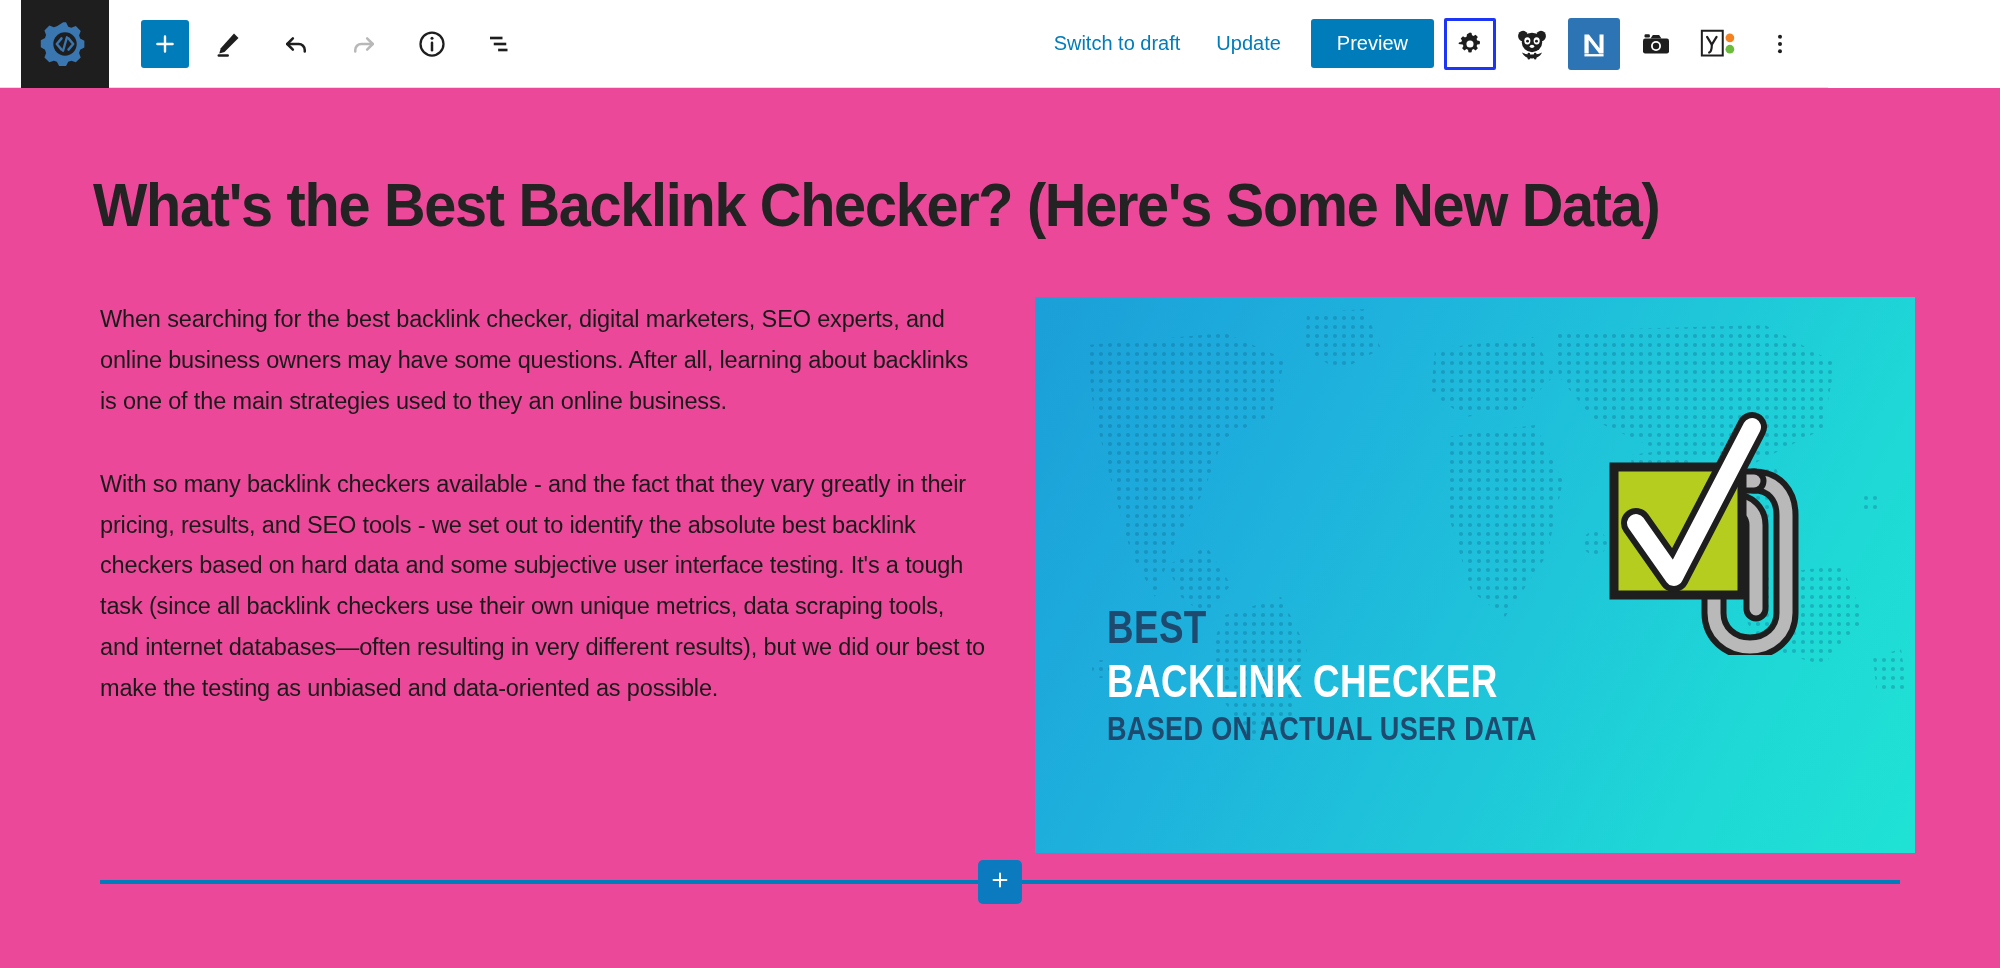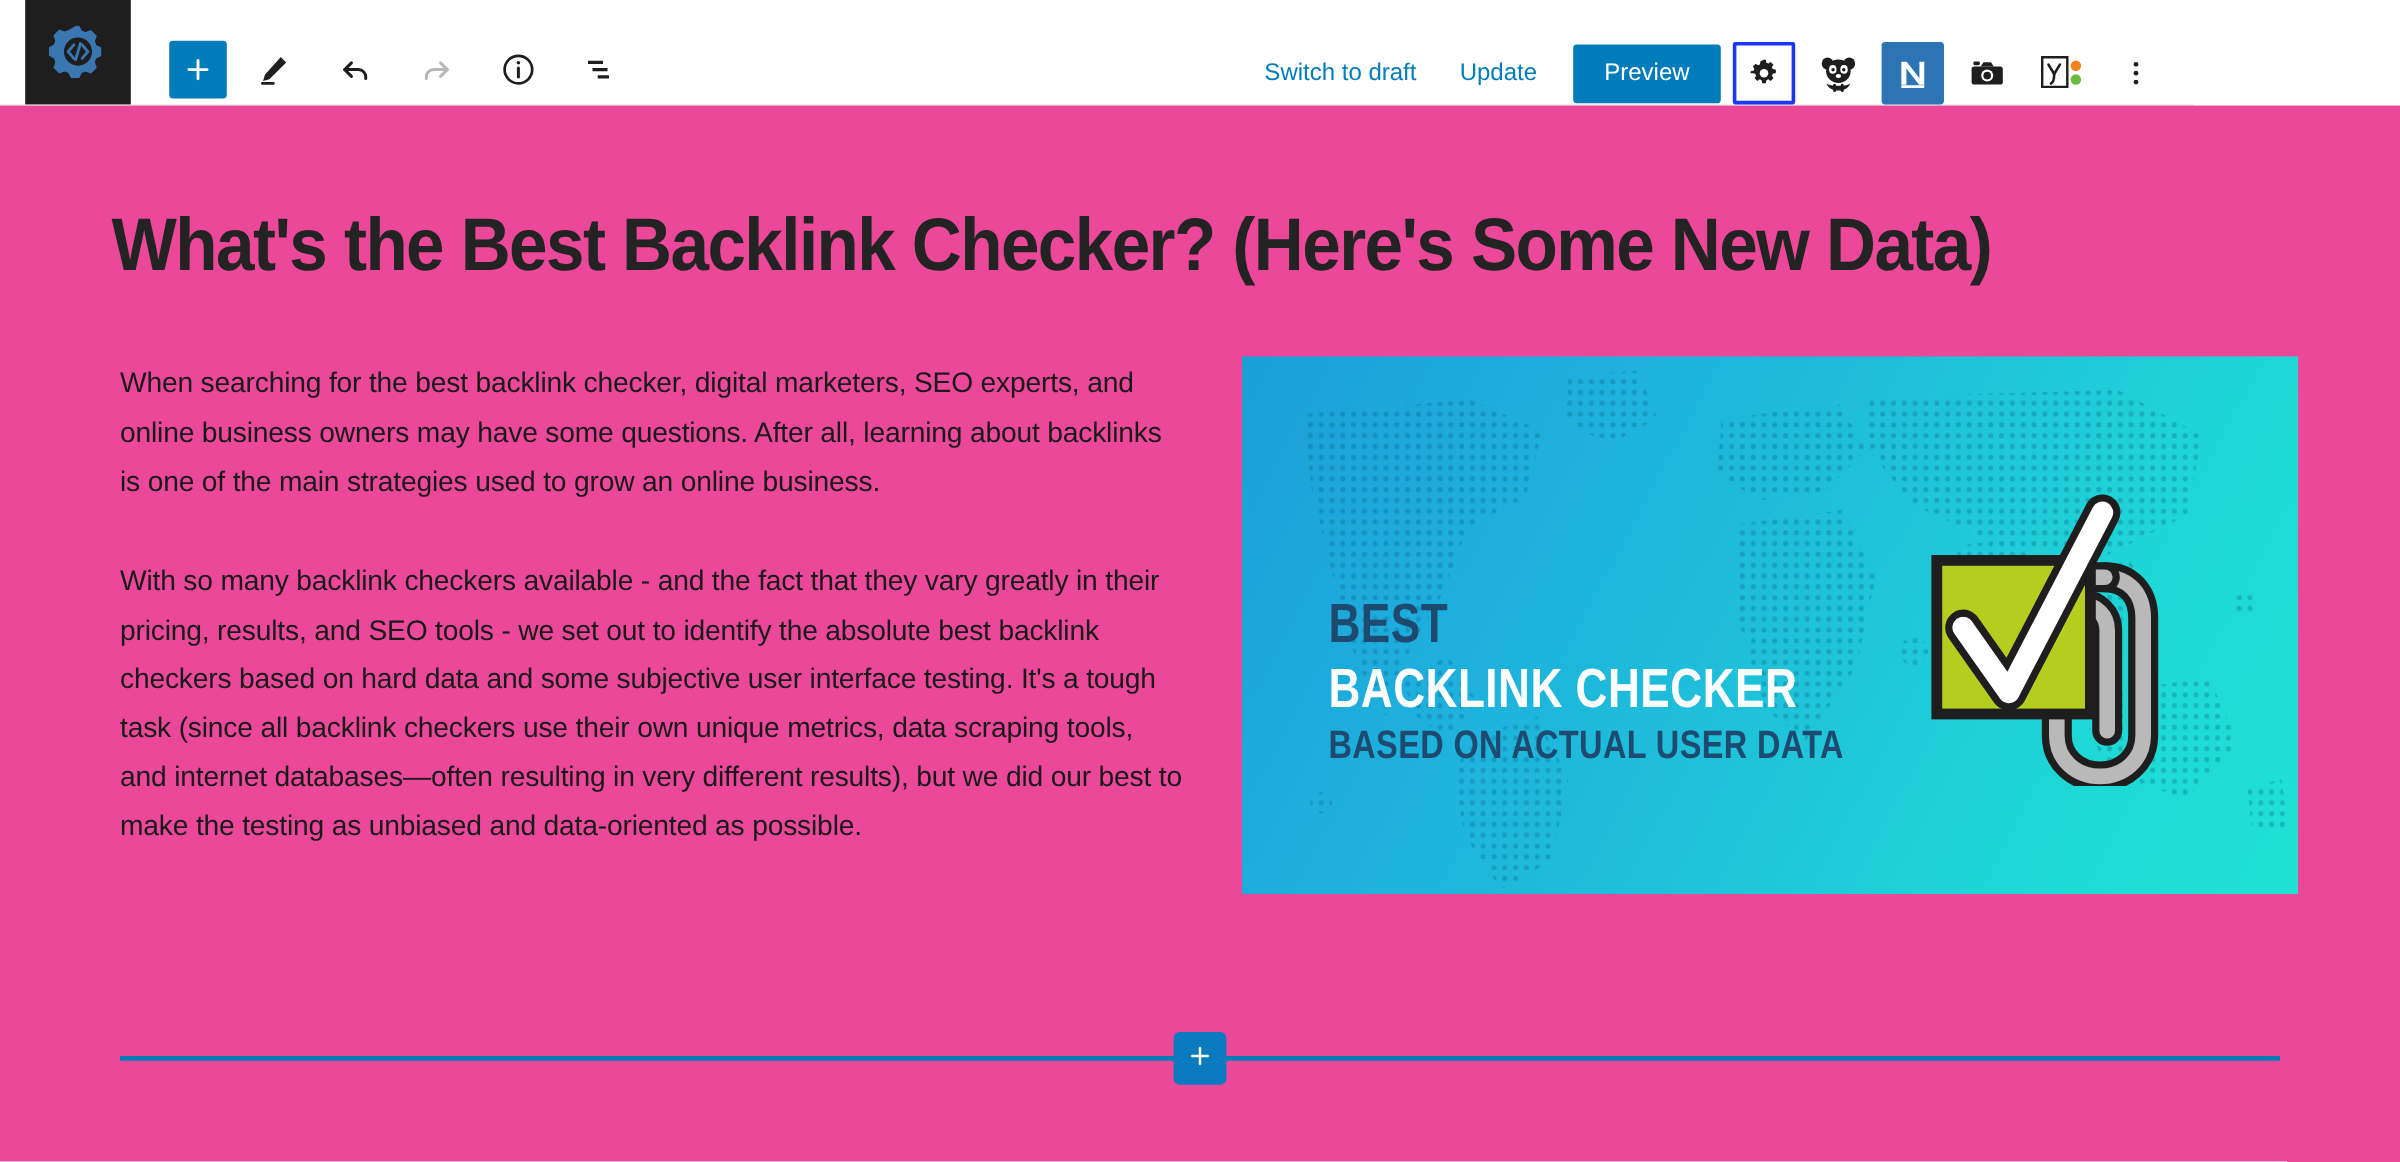--- a/index.html
+++ b/index.html
@@ -12,21 +12,21 @@
   }
 
   
   .editor-topbar {
     position: relative;
     height: 88px;
     width: 1828px;
     background: #ffffff;
     border-bottom: 1px solid #e0e0e0;
     display: flex;
-    align-items: flex-end;
+    align-items: center;
     padding-left: 21px;
   }
 
   .site-logo-tile {
     width: 88px;
     height: 88px;
     background: #1e1e1e;
     display: flex;
     align-items: center;
     justify-content: center;
@@ -162,21 +162,21 @@
 
   
   .col-image {
     flex: 0 0 880px;
     width: 880px;
     padding-top: 10px;
   }
   .feature-card {
     position: relative;
     width: 880px;
-    height: 448px;
+    height: 556px;
     overflow: hidden;
     background: linear-gradient(118deg, #1b9fd8 0%, #1eb0dd 28%, #1fc6d9 58%, #1ed9d6 80%, #20e2d4 100%);
   }
   .map-dots {
     position: absolute;
     inset: 0;
     opacity: 0.30;
   }
   .feature-text {
     position: absolute;
@@ -402,21 +402,21 @@
   </div>
 </div>
 
 <div class="editor-canvas">
 
   <h1 class="post-title">What's the Best Backlink Checker? (Here's Some New Data)</h1>
 
   <div class="content-columns">
 
     <div class="col-text">
-      <p>When searching for the best backlink checker, digital marketers, SEO experts, and online business owners may have some questions. After all, learning about backlinks is one of the main strategies used to grow an online business.</p>
+      <p>When searching for the best backlink checker, digital marketers, SEO experts, and online business owners may have some questions. After all, learning about backlinks is one of the main strategies used to they an online business.</p>
       <p>With so many backlink checkers available - and the fact that they vary greatly in their pricing, results, and SEO tools - we set out to identify the absolute best backlink checkers based on hard data and some subjective user interface testing. It's a tough task (since all backlink checkers use their own unique metrics, data scraping tools, and internet databases—often resulting in very different results), but we did our best to make the testing as unbiased and data-oriented as possible.</p>
     </div>
 
     <div class="col-image">
       <div class="feature-card">
 
         <svg class="map-dots" viewBox="0 0 880 448" preserveAspectRatio="none">
           <defs>
             <pattern id="dotgrid" x="0" y="0" width="9" height="9" patternUnits="userSpaceOnUse">
               <circle cx="3" cy="3" r="2.1" fill="#0d5f86"></circle>

